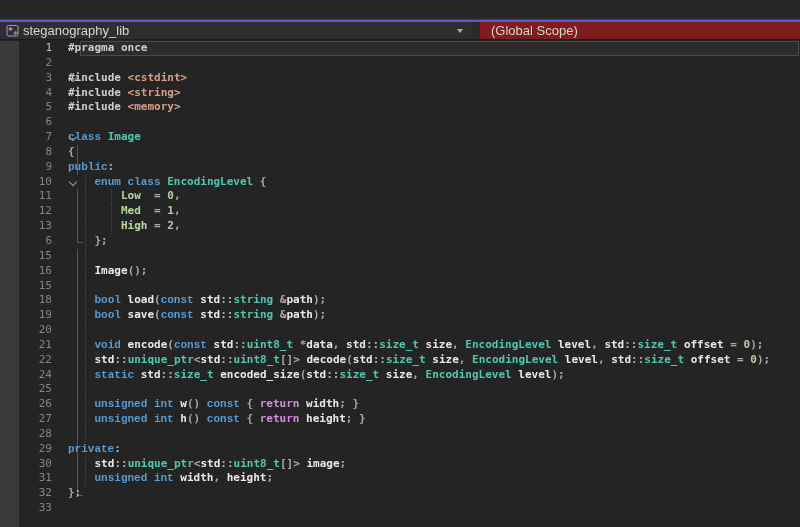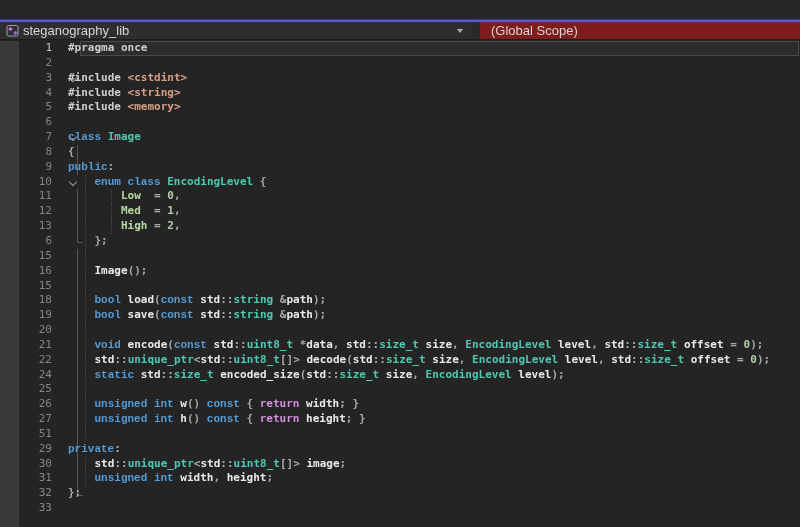--- a/index.html
+++ b/index.html
@@ -248,21 +248,21 @@
         <span class="guide" style="left: 85px;"></span>
         <span class="code"><span class="tk-p">    </span><span class="tk-k">unsigned int</span><span class="tk-p"> </span><span class="tk-w">w</span><span class="tk-u">()</span><span class="tk-p"> </span><span class="tk-k">const</span><span class="tk-p"> </span><span class="tk-u">{</span><span class="tk-p"> </span><span class="tk-c">return</span><span class="tk-p"> </span><span class="tk-w">width</span><span class="tk-u">;</span><span class="tk-p"> </span><span class="tk-u">}</span></span>
       </div>
       <div class="row">
         <span class="ln">27</span>
         <span class="vline"></span>
         <span class="guide" style="left: 85px;"></span>
         <span class="code"><span class="tk-p">    </span><span class="tk-k">unsigned int</span><span class="tk-p"> </span><span class="tk-w">h</span><span class="tk-u">()</span><span class="tk-p"> </span><span class="tk-k">const</span><span class="tk-p"> </span><span class="tk-u">{</span><span class="tk-p"> </span><span class="tk-c">return</span><span class="tk-p"> </span><span class="tk-w">height</span><span class="tk-u">;</span><span class="tk-p"> </span><span class="tk-u">}</span></span>
       </div>
       <div class="row">
-        <span class="ln">51</span>
+        <span class="ln">28</span>
         <span class="vline"></span>
         <span class="guide" style="left: 85px;"></span>
         <span class="code"></span>
       </div>
       <div class="row">
         <span class="ln">29</span>
         <span class="vline"></span>
         <span class="code"><span class="tk-k">private</span><span class="tk-u">:</span></span>
       </div>
       <div class="row">

